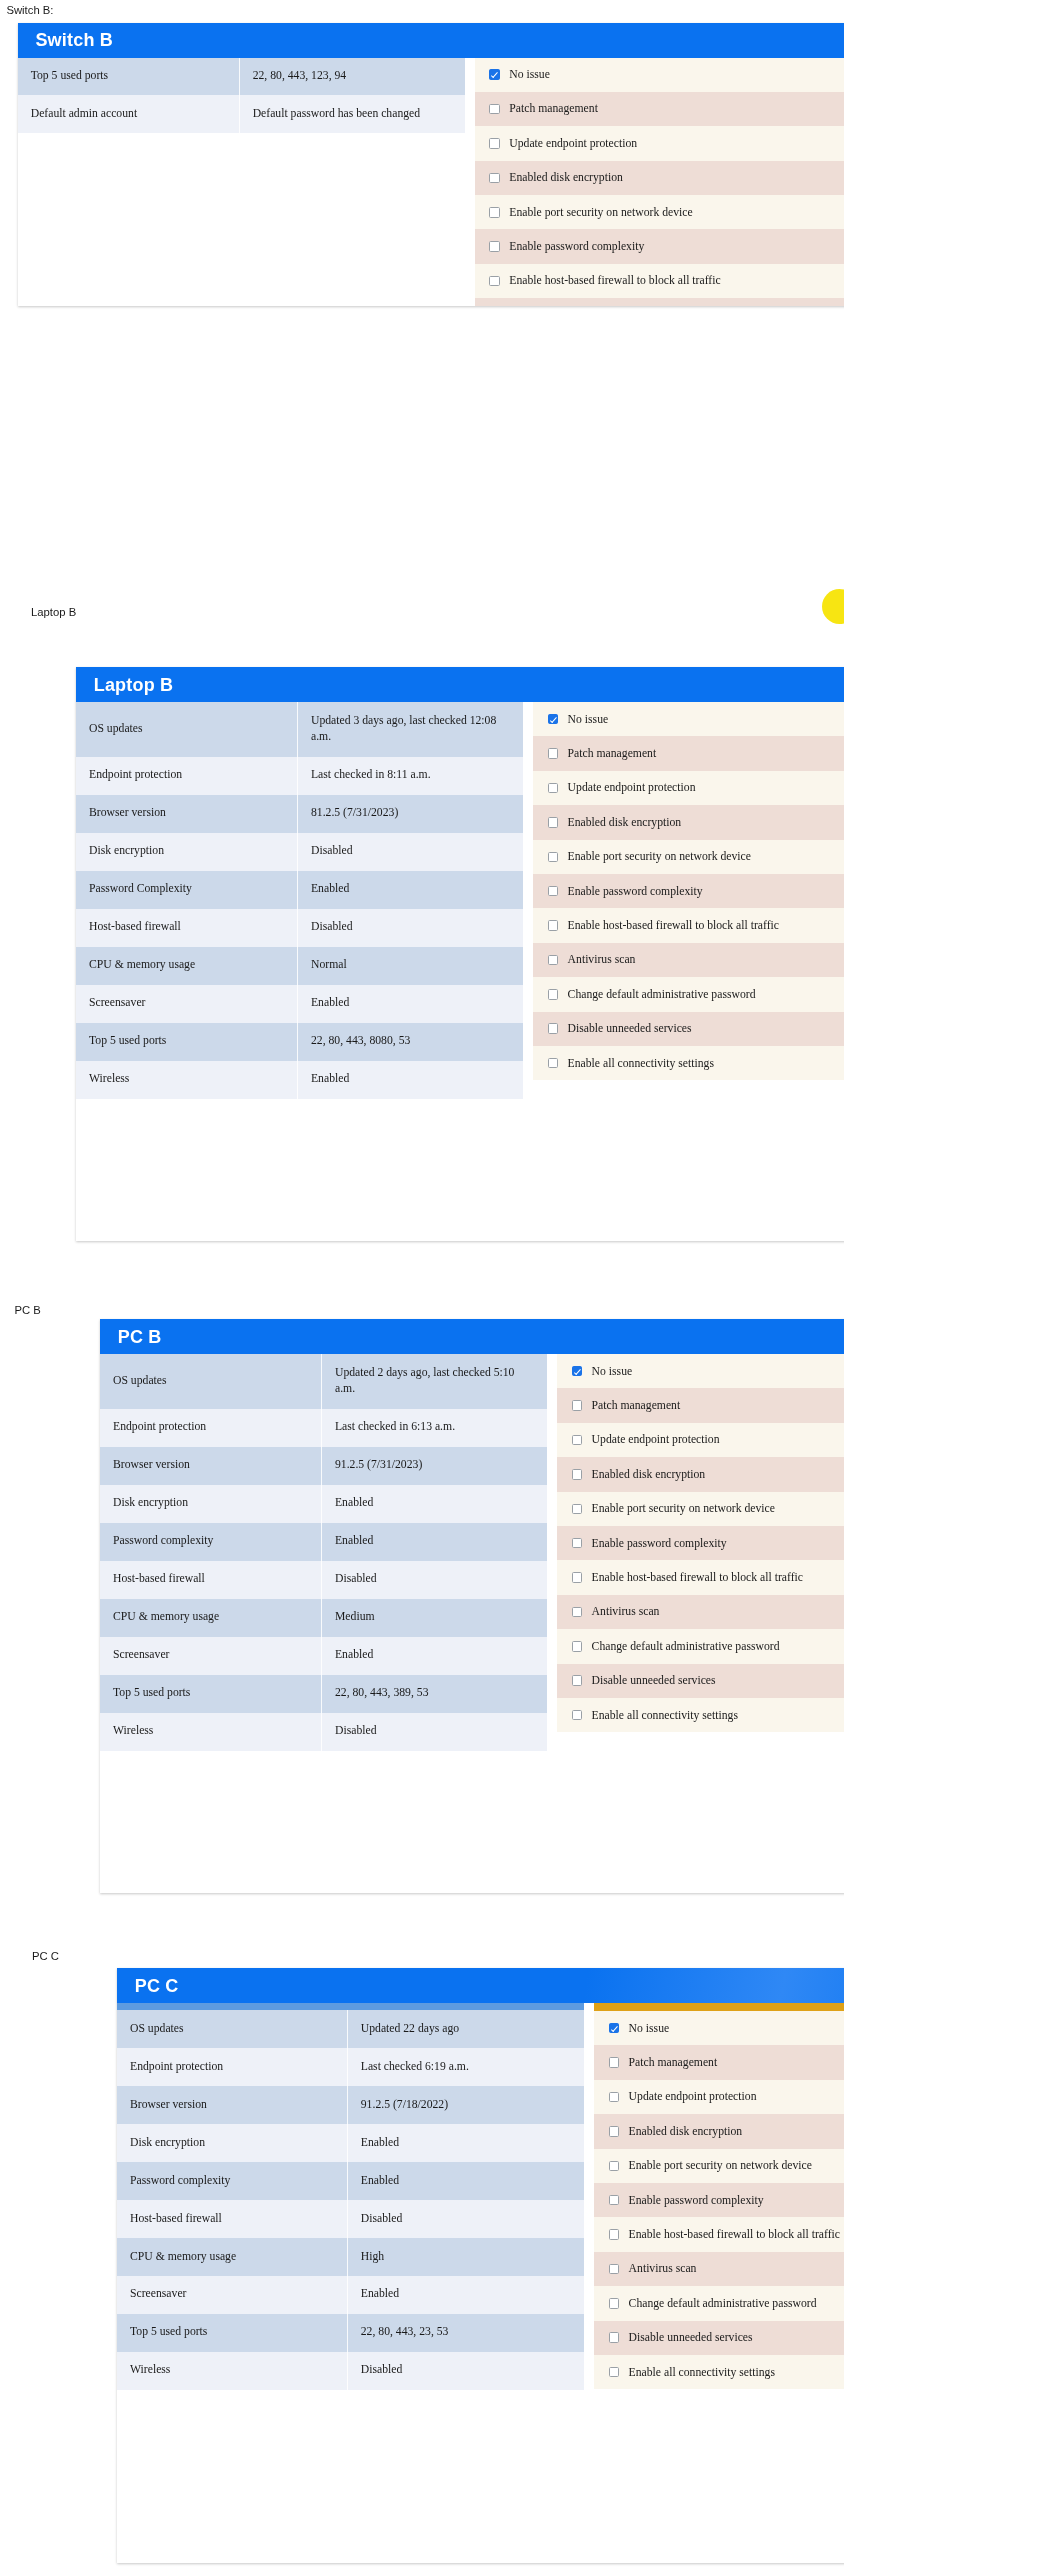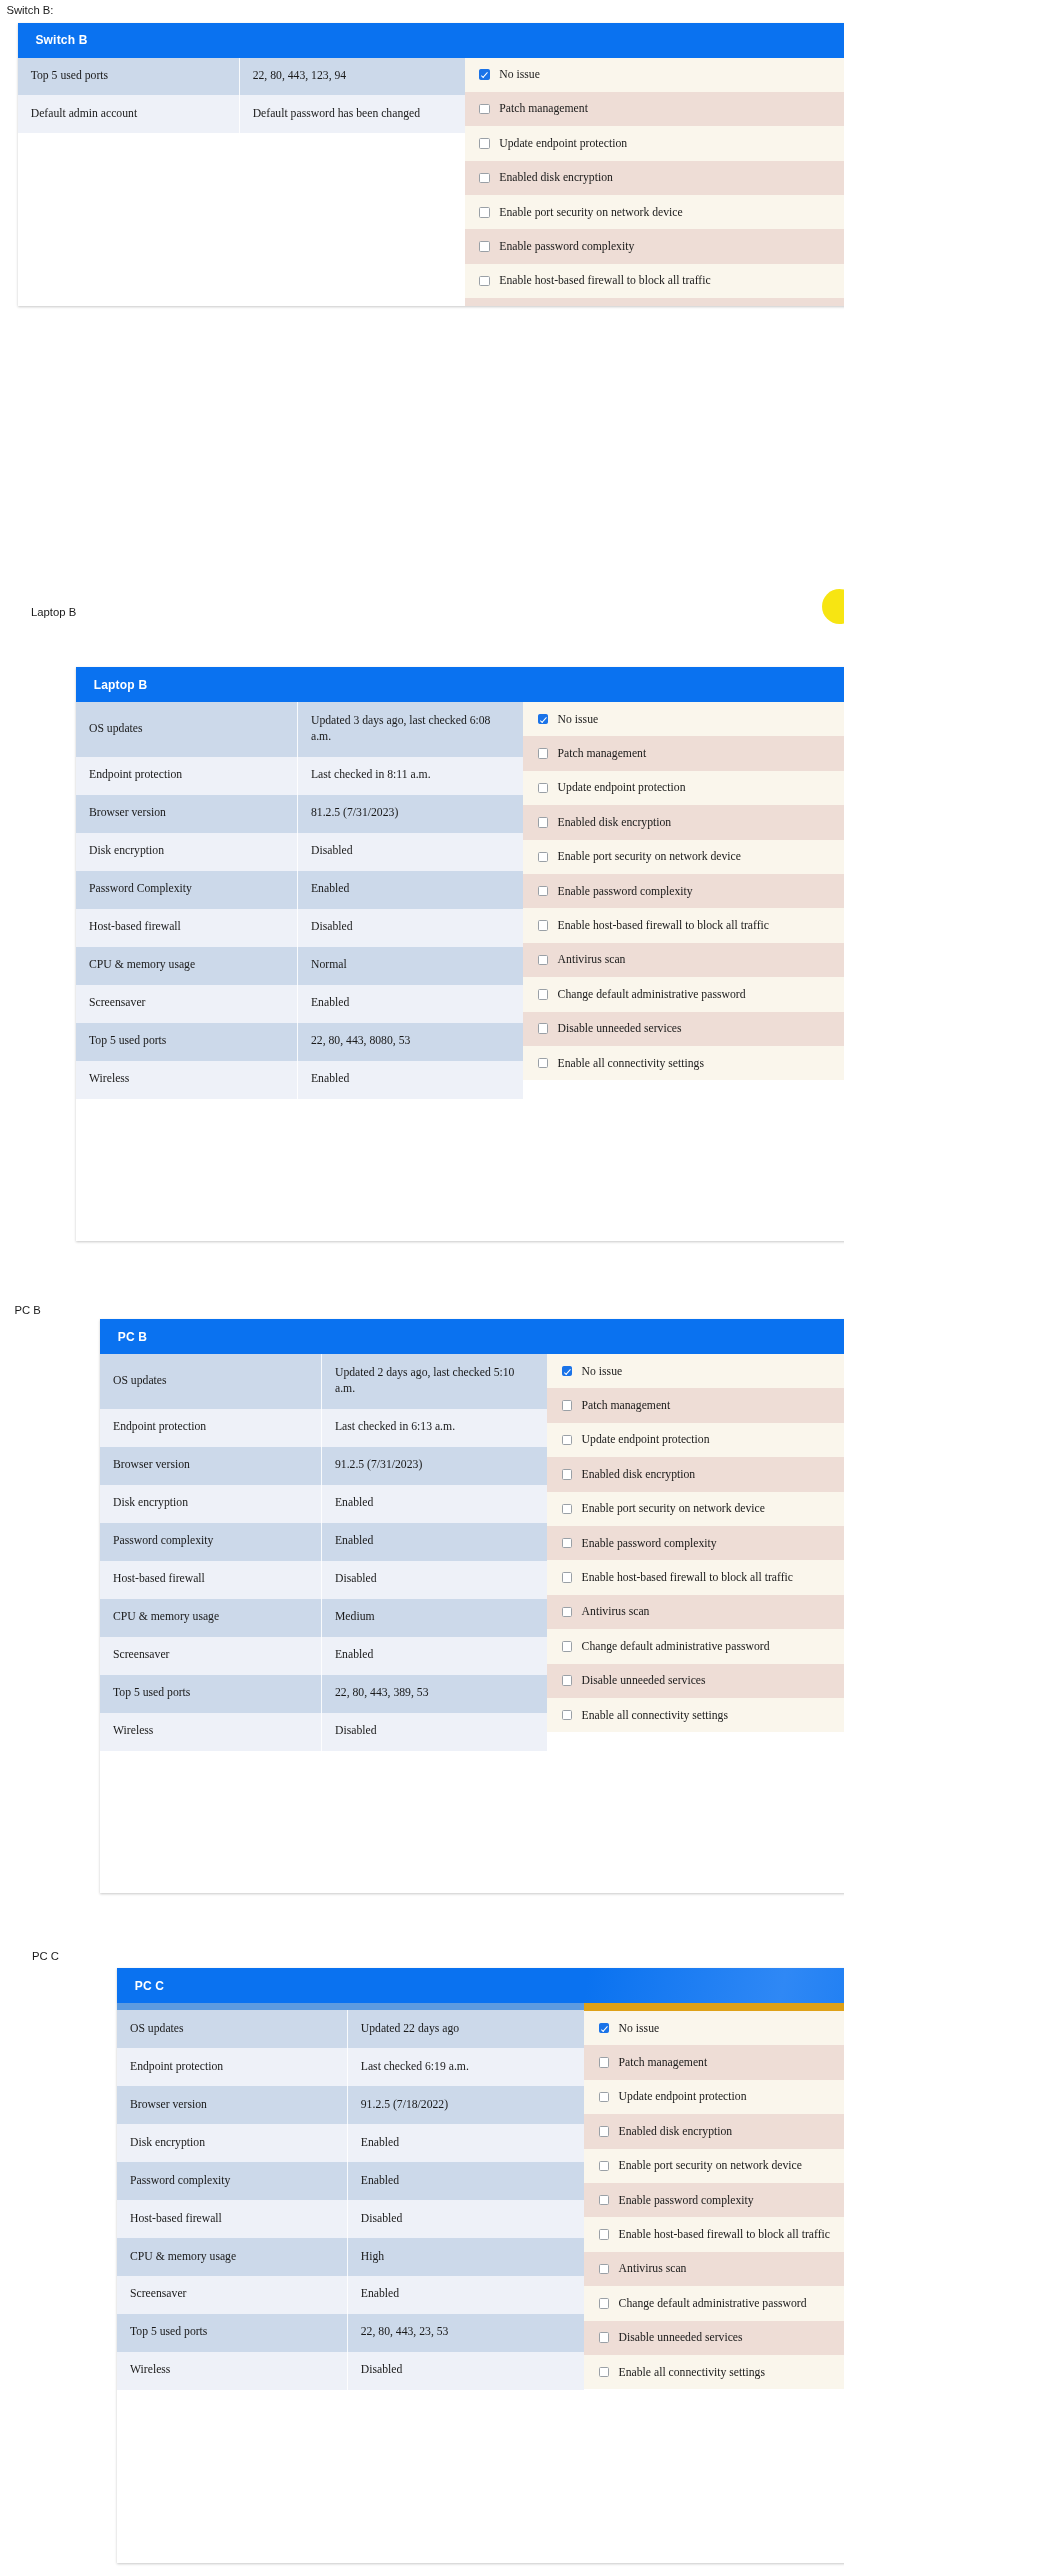--- a/index.html
+++ b/index.html
@@ -36,21 +36,21 @@
     background:linear-gradient(100deg,#0a72f0 0%,#0a72f0 55%,#2f88f5 78%,#0a72f0 100%);
   }
   .card-title{
     position:absolute;
     left:17.7px;
     top:50%;
     transform:translateY(-50%);
     color:#ffffff;
     font-family:"Liberation Sans", sans-serif;
     font-weight:bold;
-    font-size:12px;
+    font-size:18px;
     letter-spacing:0.2px;
     text-align:center;
   }
   .close-btn{
     position:absolute;
     right:11.3px;
     top:50%;
     transform:translateY(-50%);
     width:17px;height:17px;
     border:1.6px solid #ffffff;
@@ -61,21 +61,21 @@
     font-weight:bold;
     line-height:14.5px;
     text-align:center;
     box-sizing:border-box;
     cursor:pointer;
   }
 
   
   .card-body{display:flex;align-items:flex-start;}
   .left-pane{flex:0 0 auto;}
-  .right-pane{flex:1 1 auto;position:relative;overflow:hidden;}
+  .right-pane{flex:1 1 auto;position:relative;overflow:hidden;margin-left:10px;}
 
   
   table.spec{border-collapse:collapse;width:100%;table-layout:fixed;}
   table.spec td{
     font-size:11.7px;
     color:#1a1a1a;
     padding:10.5px 11.3px 10.5px 13px;
     vertical-align:middle;
     line-height:1.45;
     border-right:0.8px solid rgba(255,255,255,.85);
@@ -246,21 +246,21 @@
     <div class="card-header">
       <span class="card-title">Laptop B</span>
       <div class="close-btn">✕</div>
     </div>
     <div class="card-body">
       <div class="left-pane" style="width:447px;">
         <table class="spec">
           <tbody>
               <tr>
                 <td class="k">OS updates</td>
-                <td class="v">Updated 3 days ago, last checked 6:08 a.m.</td>
+                <td class="v">Updated 3 days ago, last checked 12:08 a.m.</td>
               </tr>
               <tr>
                 <td class="k">Endpoint protection</td>
                 <td class="v">Last checked in 8:11 a.m.</td>
               </tr>
               <tr>
                 <td class="k">Browser version</td>
                 <td class="v">81.2.5 (7/31/2023)</td>
               </tr>
               <tr>

